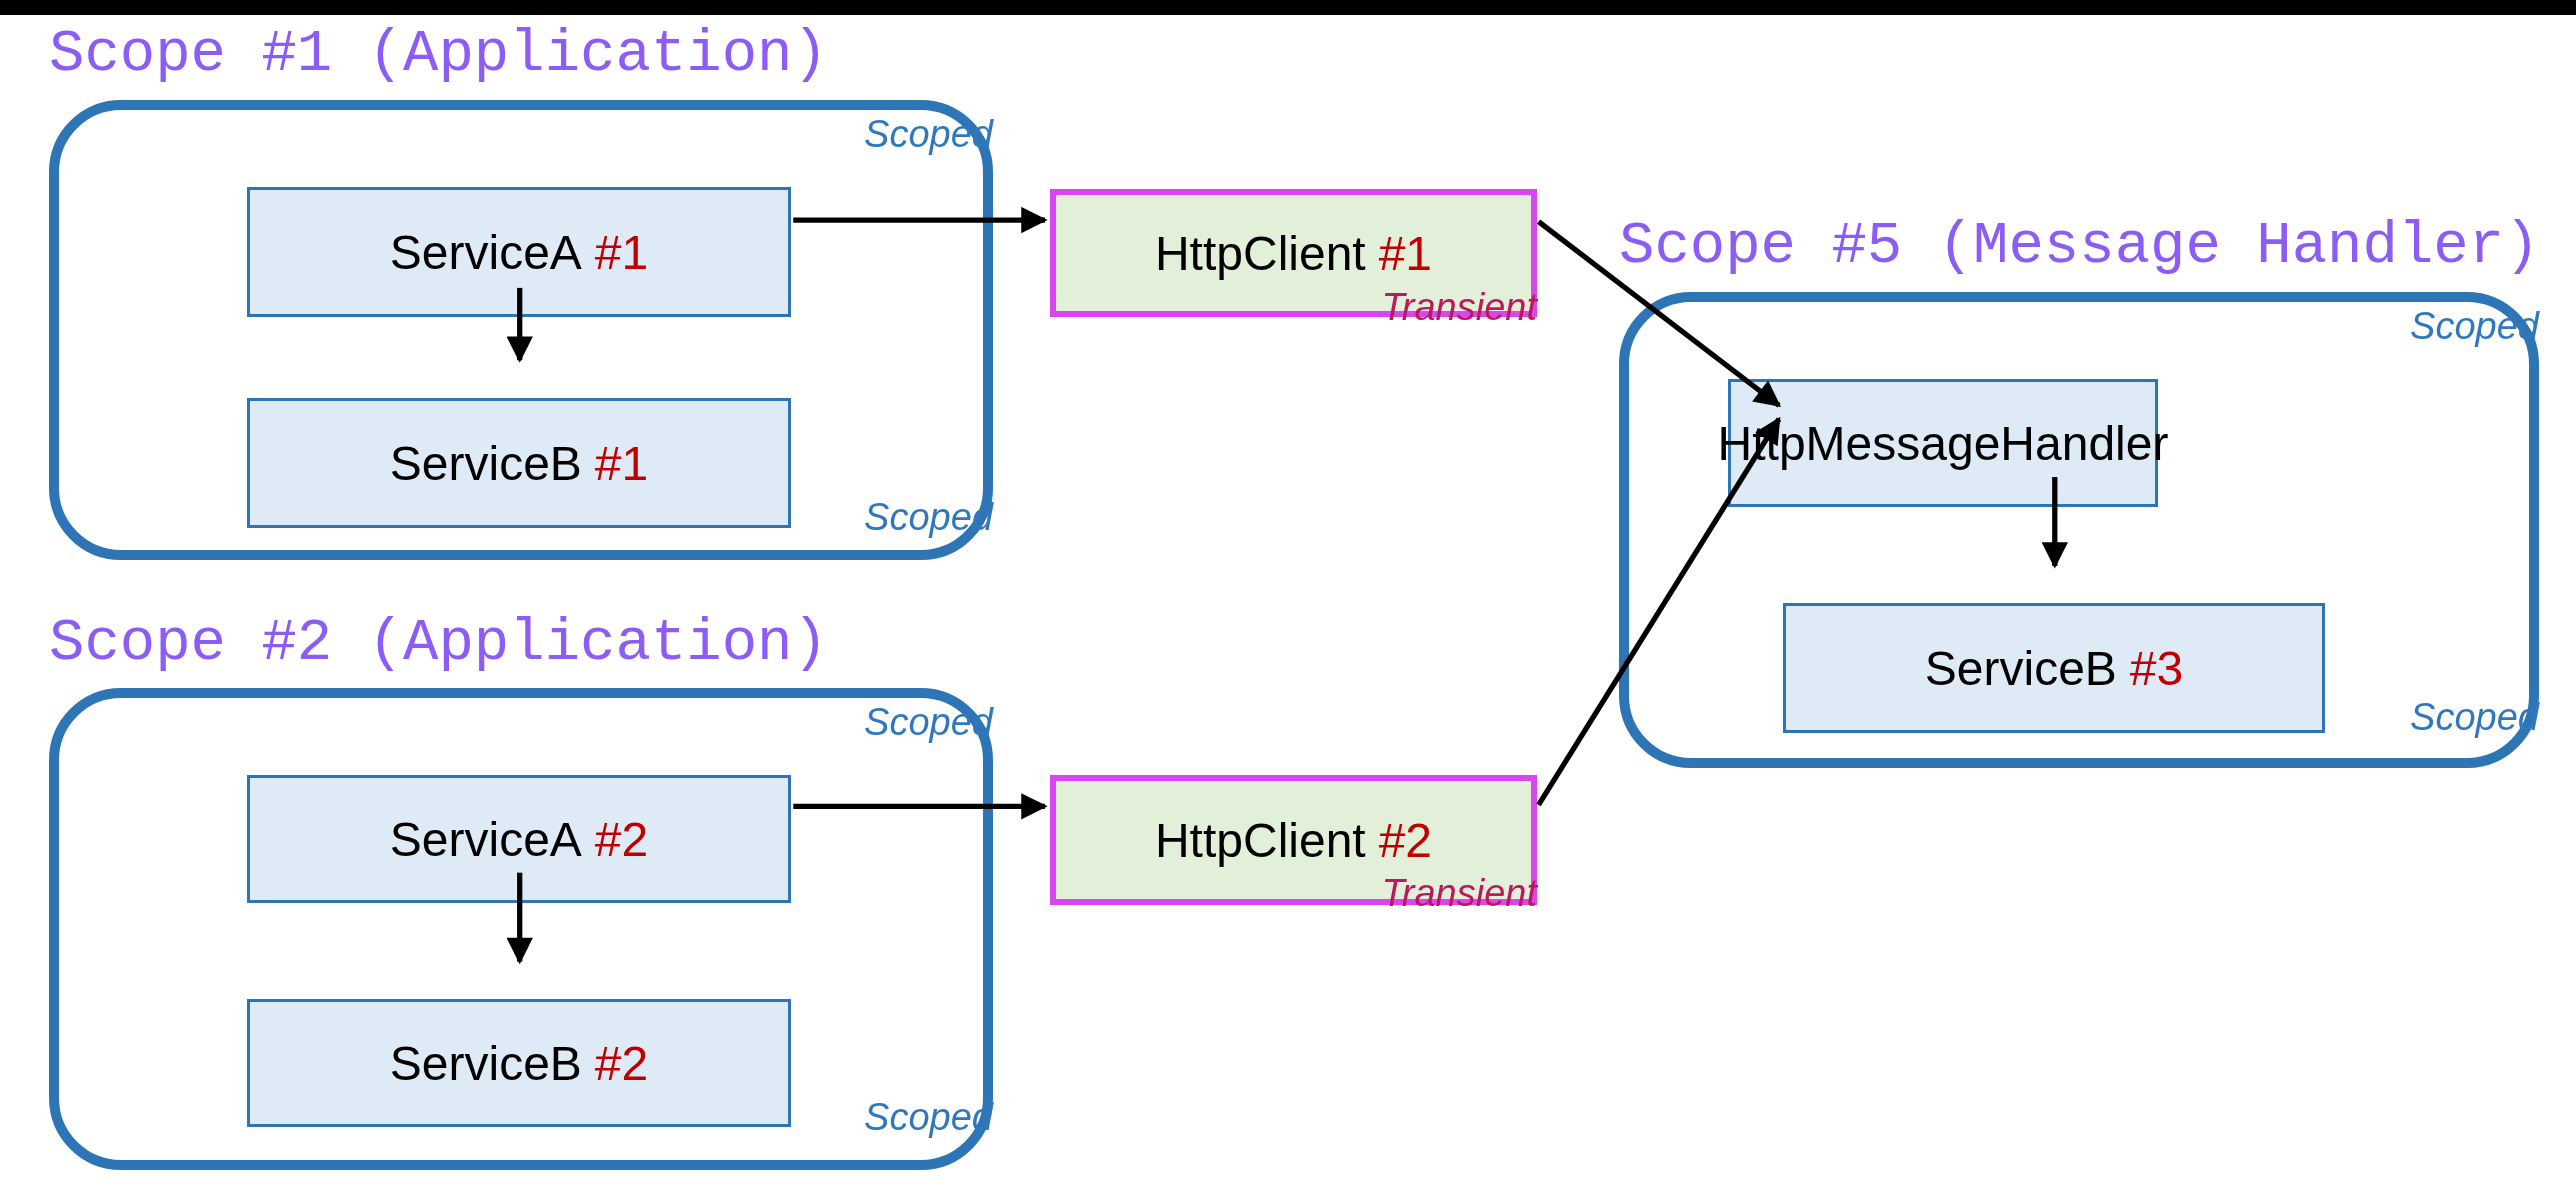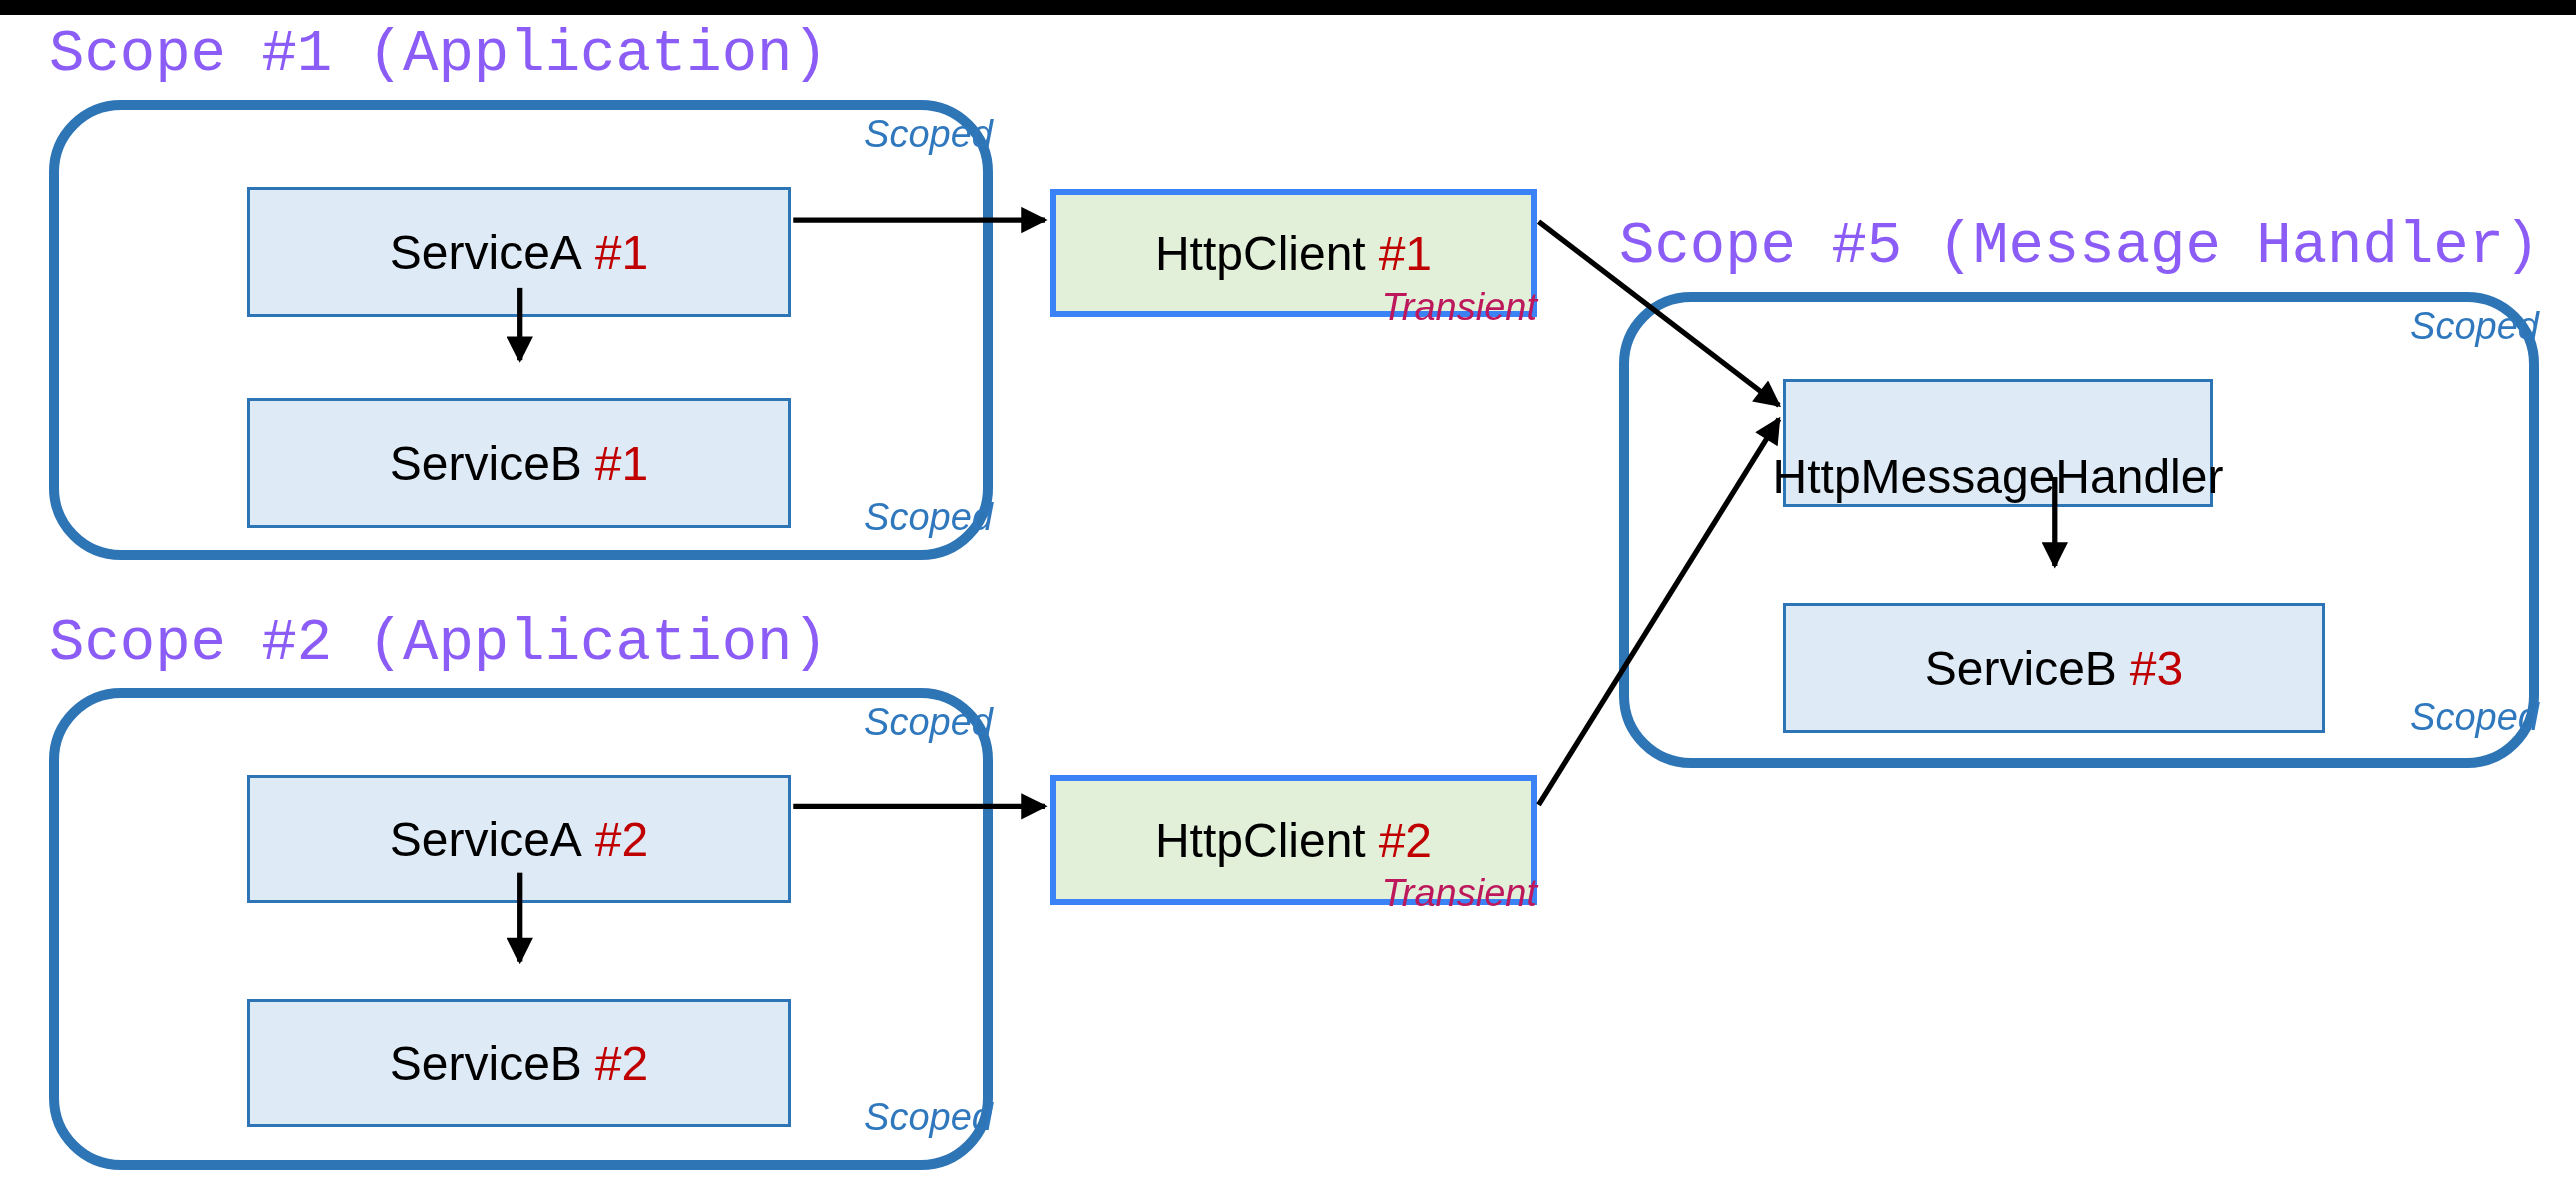--- a/index.html
+++ b/index.html
@@ -48,21 +48,21 @@
     box-sizing: border-box;
     display: flex;
     align-items: center;
     justify-content: center;
     font-size: 48px;
     color: #000000;
     white-space: nowrap;
     margin-top: 32px;
   }
   .blue-node  { border: 3.8px solid #2E75B6; background: #DEEAF6; }
-  .green-node { border: 6px solid #3b82f6; background: #E2EFD9; }
+  .green-node { border: 6px solid #d946ef; background: #E2EFD9; }
   .inst { color: #C00000; }
   .inst:not(:empty) { margin-left: 0.27em; }
   #arrows {
     position: absolute;
     left: 0; top: 0;
     width: 2576px; height: 1202px;
     pointer-events: none;
   }
 </style>
 </head>
@@ -119,21 +119,21 @@
       <span class="inst">#2</span>
   </div>
   <div class="lifetime-label transient" style="left:1050px; top:874px; width:487px;">Transient</div>
 
   <div class="scope-title" style="left:1619px; top:215px; width:920px;">Scope #5 (Message Handler)</div>
 
   <div class="scope-box" style="left:1619px; top:292px; width:920px; height:476px;"></div>
 
   <div class="lifetime-label scoped" style="left:1619px; top:307px; width:920px;">Scoped</div>
 
-  <div class="node blue-node" style="left:1783px; top:347px; width:430px; height:128px;align-items:flex-end;">
+  <div class="node blue-node" style="left:1728px; top:347px; width:430px; height:128px;">
     <span>HttpMessageHandler</span>
       <span class="inst"></span>
   </div>
 
   <div class="node blue-node" style="left:1783px; top:571px; width:542px; height:130px;">
     <span>ServiceB</span>
       <span class="inst">#3</span>
   </div>
 
   <div class="lifetime-label scoped" style="left:1619px; top:698px; width:920px;">Scoped</div>

